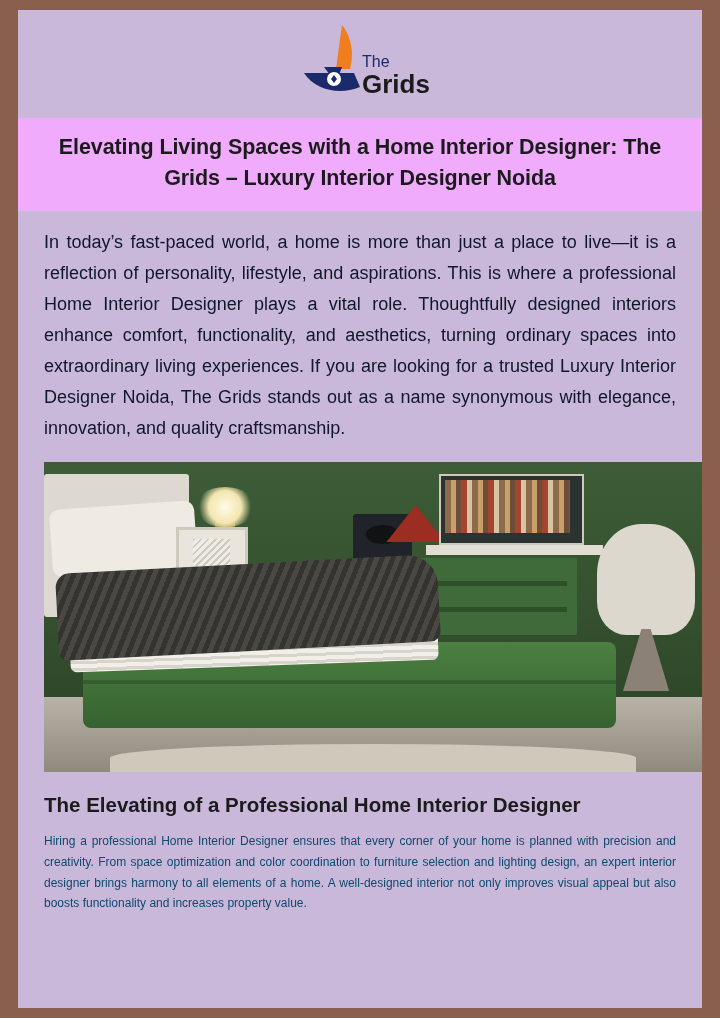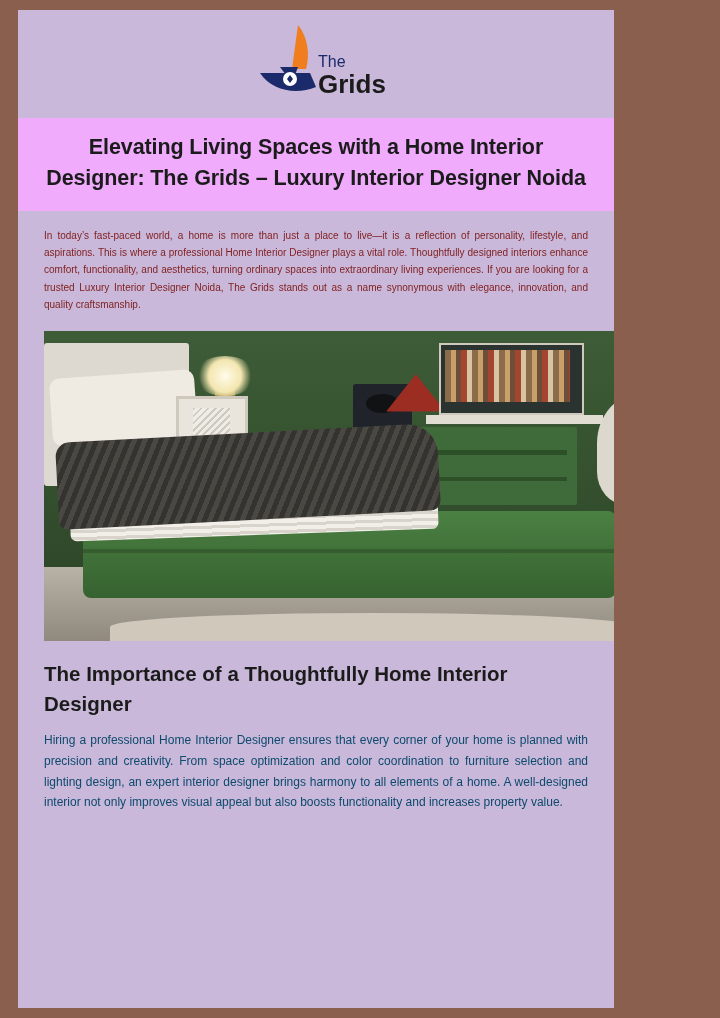--- a/index.html
+++ b/index.html
@@ -10,21 +10,21 @@
     width: 720px;
     height: 1018px;
     background: #8a5f4d;
     font-family: "Liberation Sans", sans-serif;
     overflow: hidden;
   }
   .slide {
     position: absolute;
     left: 18px;
     top: 10px;
-    width: 596px;
+    width: 684px;
     height: 998px;
     background: #c9b8d9;
     overflow: hidden;
   }
   .logo-area {
     height: 108px;
     display: flex;
     align-items: center;
     justify-content: center;
   }
@@ -51,23 +51,23 @@
     text-align: center;
     letter-spacing: -0.1px;
   }
   .body-wrap {
     padding: 0 26px;
     box-sizing: border-box;
   }
   p.para {
     margin: 0;
     padding: 16px 0 0 0;
-    font-size: 10px;
+    font-size: 18px;
     line-height: 1.72;
-    color: #7f1d1d;
+    color: #0f172a;
     text-align: justify;
     text-justify: inter-word;
   }
   .photo {
     margin-top: 18px;
     width: 658px;
     height: 310px;
     position: relative;
     overflow: hidden;
     background: #2f4a2c;
@@ -231,17 +231,17 @@
       <div class="ph-shelfboard"></div>
       <div class="ph-dresser"></div>
       <div class="ph-chair"></div>
       <div class="ph-chairleg"></div>
       <div class="ph-rug"></div>
       <div class="ph-bedbase"></div>
       <div class="ph-sheet"></div>
       <div class="ph-blanket"></div>
     </div>
 
-    <h2 class="section">The Importance of a Thoughtfully Home Interior Designer</h2>
+    <h2 class="section">The Elevating of a Professional Home Interior Designer</h2>
     <p class="para2">Hiring a professional Home Interior Designer ensures that every corner of your home is planned with precision and creativity. From space optimization and color coordination to furniture selection and lighting design, an expert interior designer brings harmony to all elements of a home. A well-designed interior not only improves visual appeal but also boosts functionality and increases property value.</p>
   </div>
 
 </div>
 
 </body></html>

